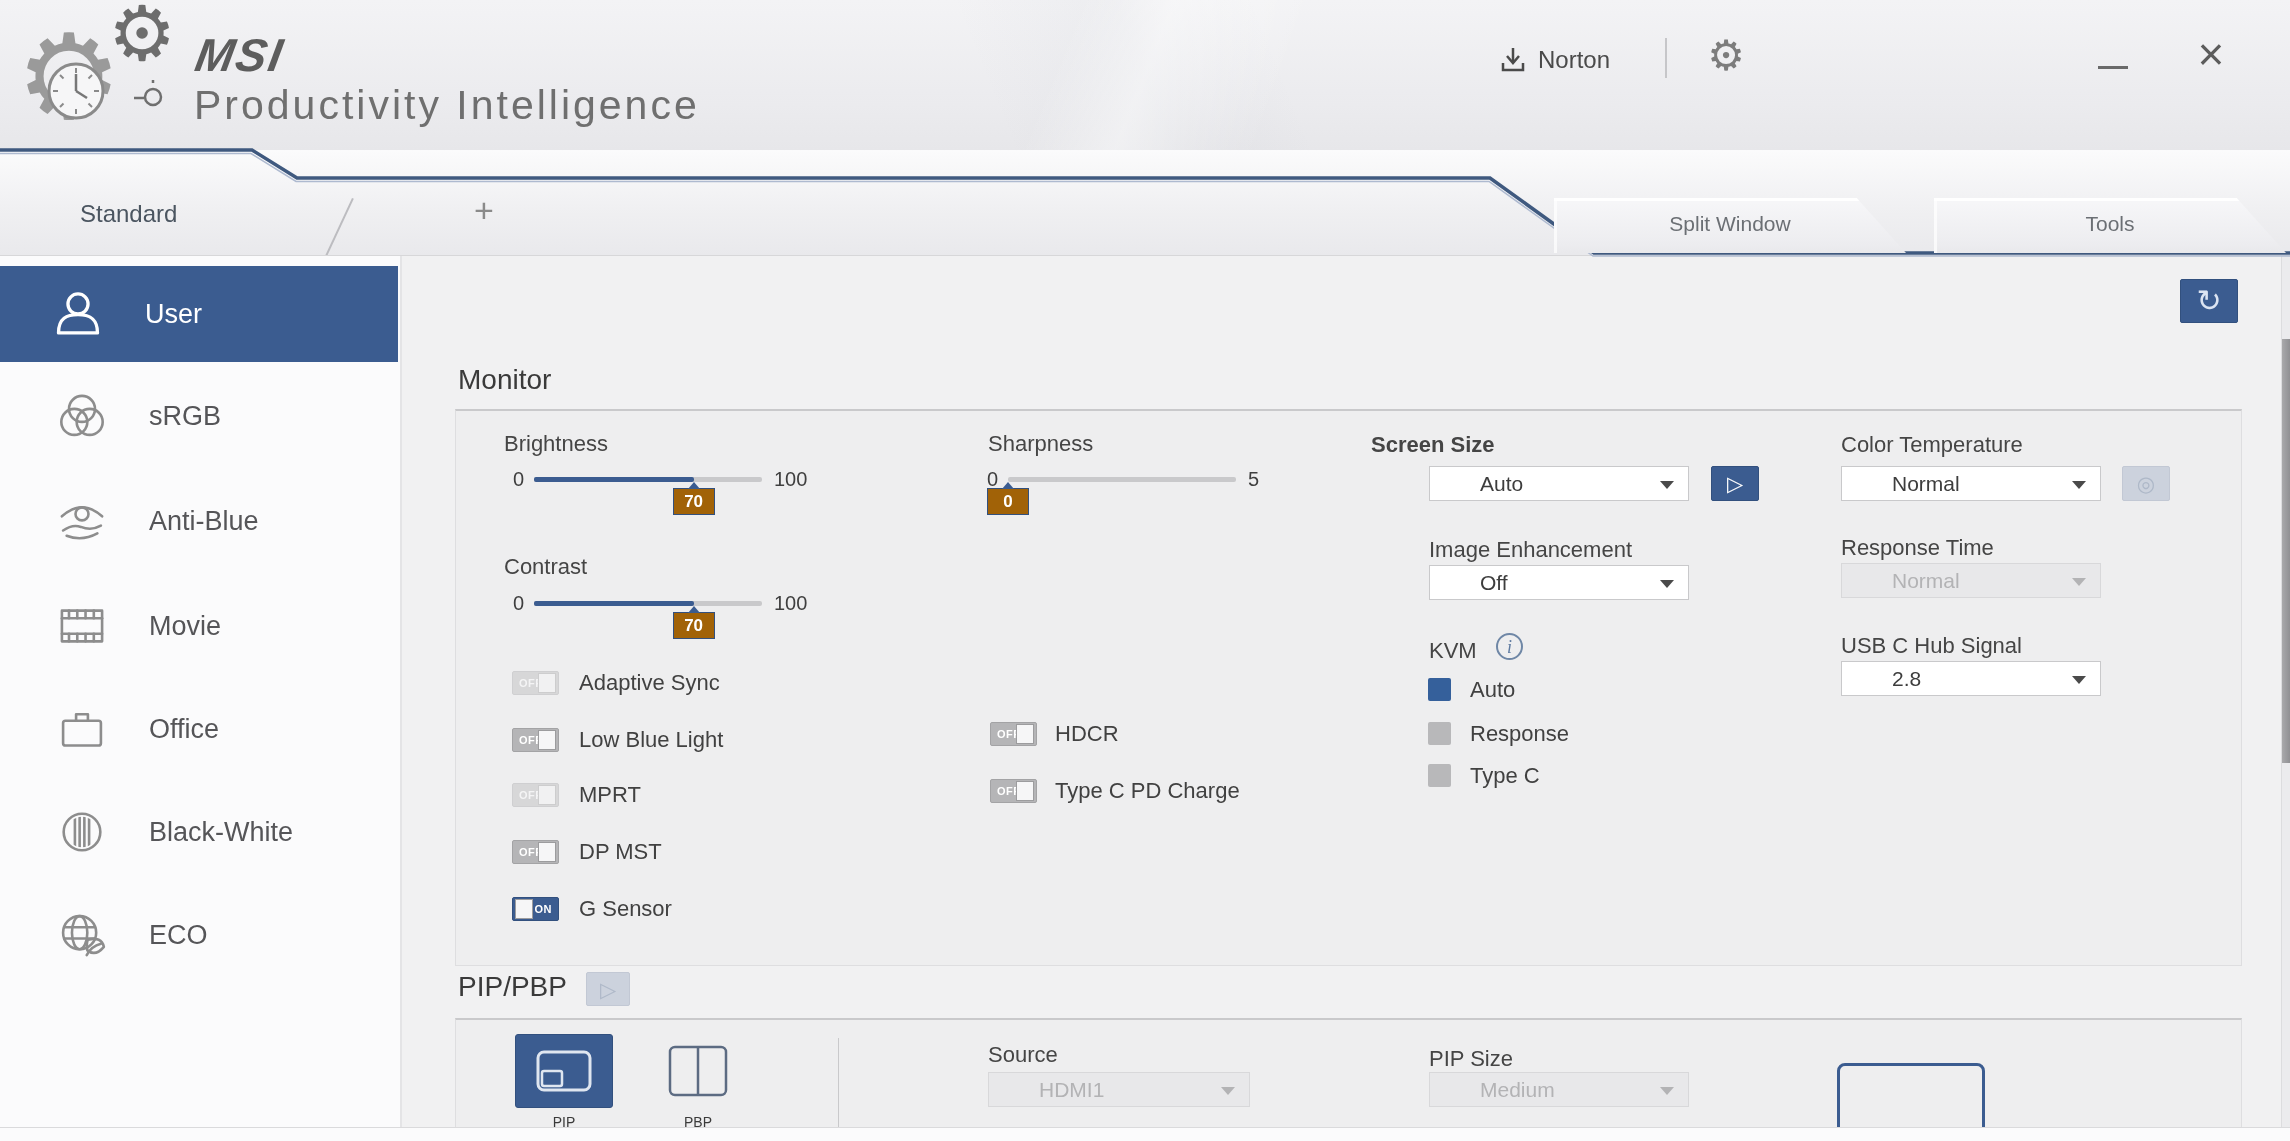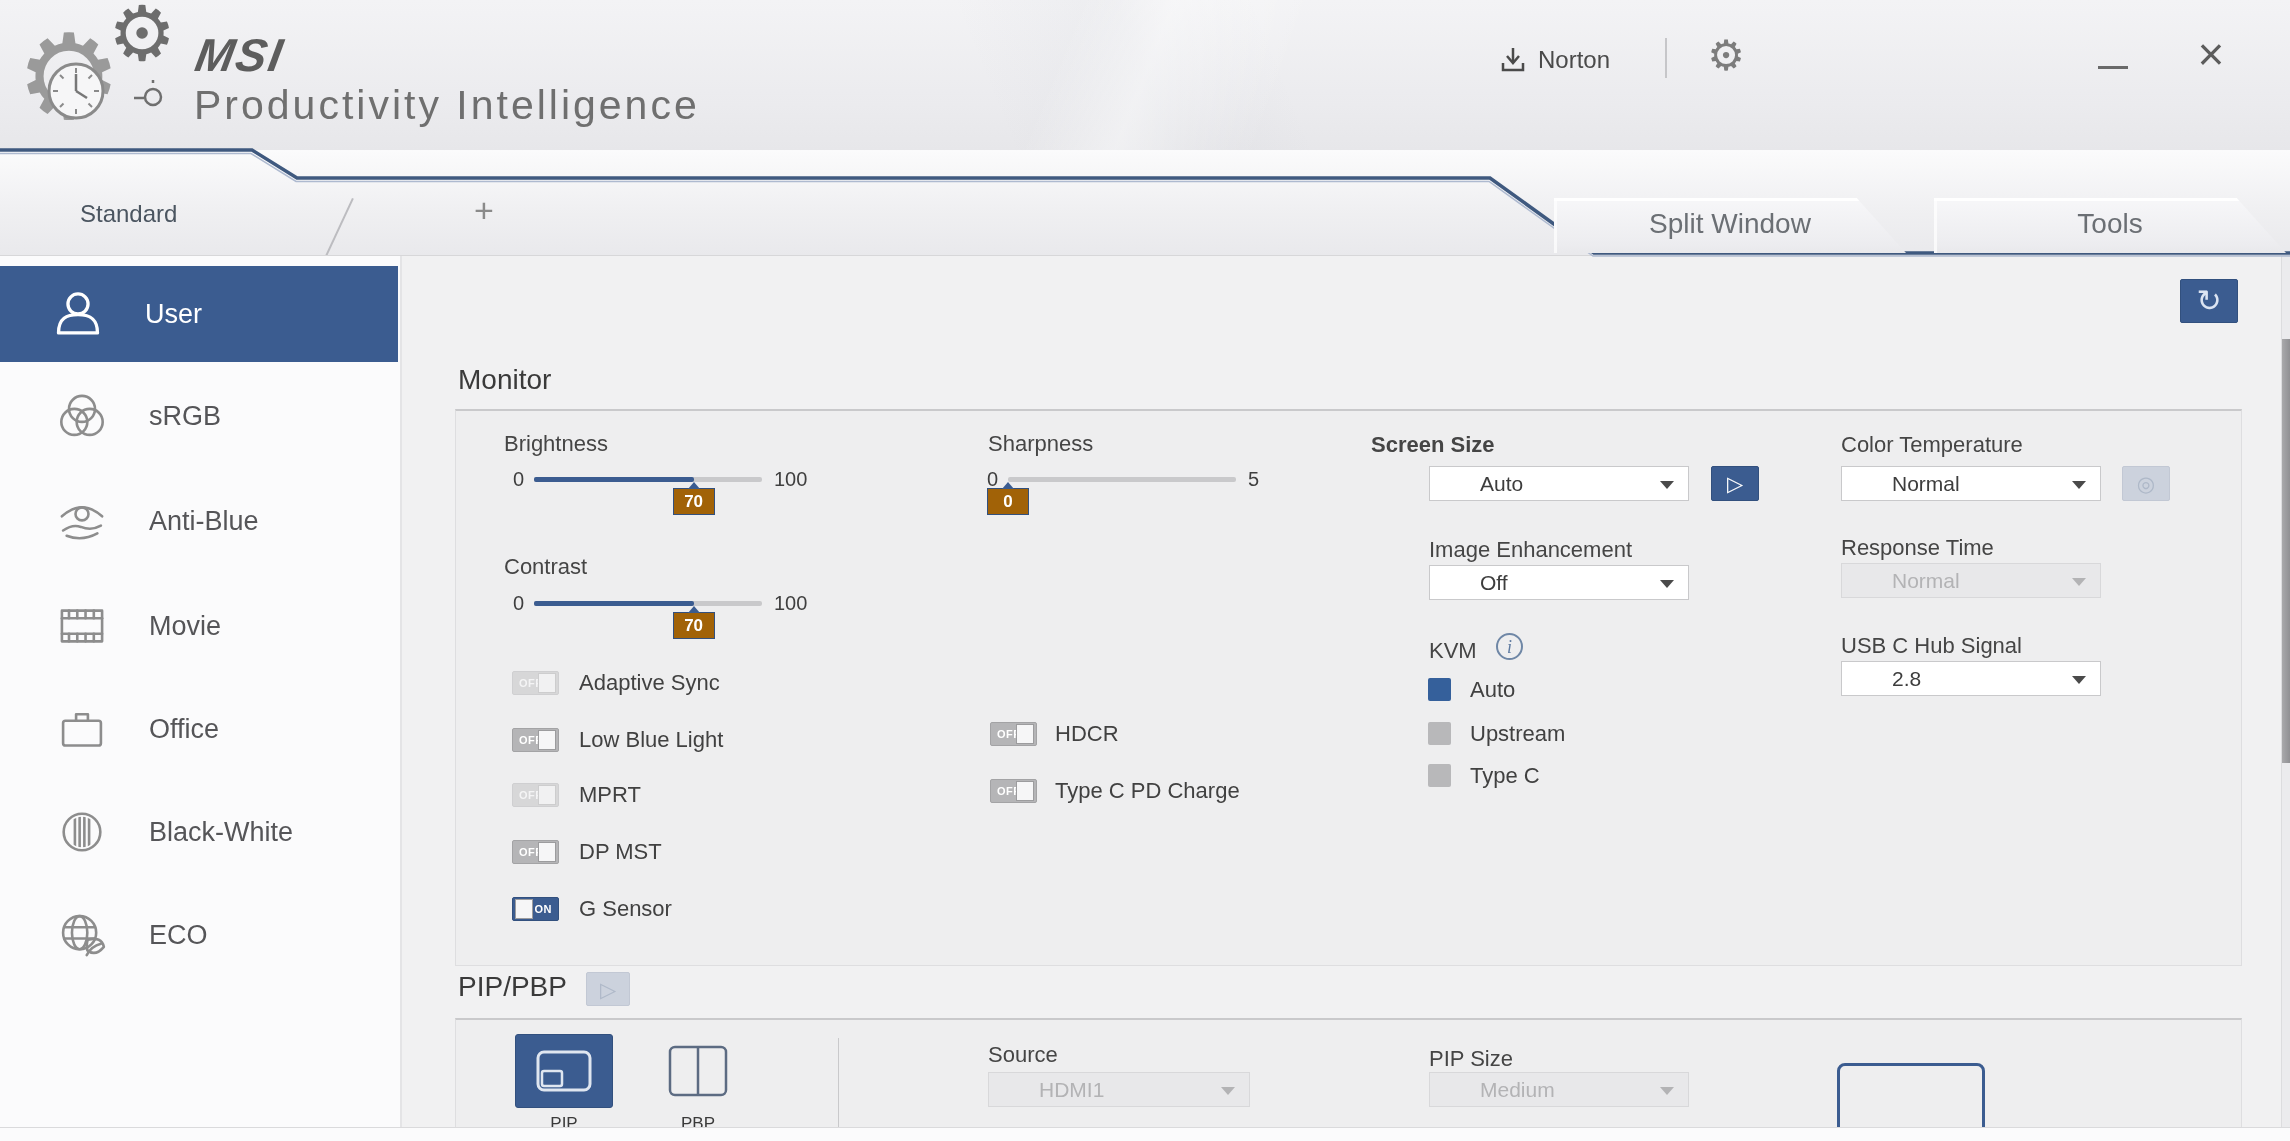--- a/index.html
+++ b/index.html
@@ -55,21 +55,21 @@
   .active-tab-label { position:absolute; left:80px; top:50px; font-size:24px; color:#4b5560; }
   .tab-diag-sep { position:absolute; left:352px; top:48px; width:2px; height:78px; background:#bcbcc0; transform:rotate(25deg); transform-origin:top left; }
   .add-tab-btn { position:absolute; left:462px; top:38px; width:44px; height:44px; font-size:34px; color:#8a8a8a; text-align:center; line-height:44px; cursor:pointer; }
   .ribbon-tab {
     position:absolute; top:48px; height:55px; width:352px; z-index:4;
     background:linear-gradient(180deg,#f7f7f9 0%,#ededf0 80%,#e9e9ec 100%);
     clip-path:polygon(0 0, 86% 0, 100% 100%, 0 100%);
     box-shadow: inset 0 3px 0 rgba(255,255,255,.95), inset 3px 0 0 rgba(255,255,255,.7);
     display:flex; align-items:center; justify-content:center; cursor:pointer;
   }
-  .ribbon-tab .tab-label { font-size:28px; color:#6b6f74; margin-top:-4px; }
+  .ribbon-tab .tab-label { font-size:21px; color:#6b6f74; margin-top:-4px; }
   .tab-split { left:1554px; }
   .tab-tools { left:1934px; }
 
   
   .content { position:absolute; left:0; top:255px; width:2290px; height:886px; background:#f1f1f2; border-top:1px solid #d7d7d9; }
 
   
   .sidebar { position:absolute; left:0; top:0; width:402px; height:886px; background:#fbfbfc; border-right:2px solid #e4e4e6; }
   .side-item { position:absolute; left:4px; width:394px; height:96px; display:flex; align-items:center; cursor:pointer; }
   .side-item .s-icon { position:absolute; left:52px; width:52px; height:52px; }
@@ -139,21 +139,21 @@
 
   
   .kvm-box { position:absolute; width:23px; height:23px; border-radius:2px; background:#b8b8ba; cursor:pointer; }
   .kvm-box.selected { background:#35609b; }
   .kvm-opt-label { position:absolute; font-size:22px; color:#414141; }
   .info-icon { position:absolute; width:27px; height:27px; border:2px solid #6f87a6; border-radius:50%; color:#5f7ba1; font-size:18px; font-style:italic; font-family:"Liberation Serif", serif; text-align:center; line-height:24px; cursor:pointer; }
 
   
   .pip-mode-btn { position:absolute; width:98px; height:74px; border-radius:3px; display:flex; align-items:center; justify-content:center; cursor:pointer; }
   .pip-mode-btn.selected { background:#3b5c90; border:1px solid #32507e; }
-  .pip-mode-label { position:absolute; font-size:17px; color:#3a3a3a; text-align:center; width:98px; }
+  .pip-mode-label { position:absolute; font-size:14px; color:#3a3a3a; text-align:center; width:98px; }
   .pip-divider { position:absolute; width:1px; background:#c9c9cb; }
   .monitor-preview { position:absolute; width:148px; height:86px; border:3px solid #3b5c90; border-radius:8px; }
 
   
   .scroll-track { position:absolute; left:2281px; top:0px; width:9px; height:886px; background:#ebebed; border-left:1px solid #dcdcde; }
   .scroll-thumb { position:absolute; left:0px; top:83px; width:8px; height:424px; background:linear-gradient(90deg,#a9a9ab,#909093); cursor:pointer; }
 
   .bottom-strip { position:absolute; left:0; top:1127px; width:2290px; height:14px; background:#fbfbfc; border-top:1px solid #dadadc; z-index:50; }
 </style>
 </head>
@@ -381,21 +381,21 @@
       <div class="field-label" style="left:973px; top:126px;">Image Enhancement</div>
       <div class="dropdown" style="left:973px; top:154px;">
         <span>Off</span><span class="arrow"></span>
       </div>
 
       <div class="field-label" style="left:973px; top:227px;">KVM</div>
       <div class="info-icon" style="left:1040px; top:222px;">i</div>
       <div class="kvm-box selected" style="left:972px; top:267px;"></div>
       <div class="kvm-opt-label" style="left:1014px; top:266px;">Auto</div>
       <div class="kvm-box" style="left:972px; top:311px;"></div>
-      <div class="kvm-opt-label" style="left:1014px; top:310px;">Upstream</div>
+      <div class="kvm-opt-label" style="left:1014px; top:310px;">Response</div>
       <div class="kvm-box" style="left:972px; top:353px;"></div>
       <div class="kvm-opt-label" style="left:1014px; top:352px;">Type C</div>
 
       <div class="field-label" style="left:1385px; top:21px;">Color Temperature</div>
       <div class="dropdown" style="left:1385px; top:55px;">
         <span>Normal</span><span class="arrow"></span>
       </div>
       <div class="mini-btn disabled" style="left:1666px; top:55px;">◎</div>
 
       <div class="field-label" style="left:1385px; top:124px;">Response Time</div>

